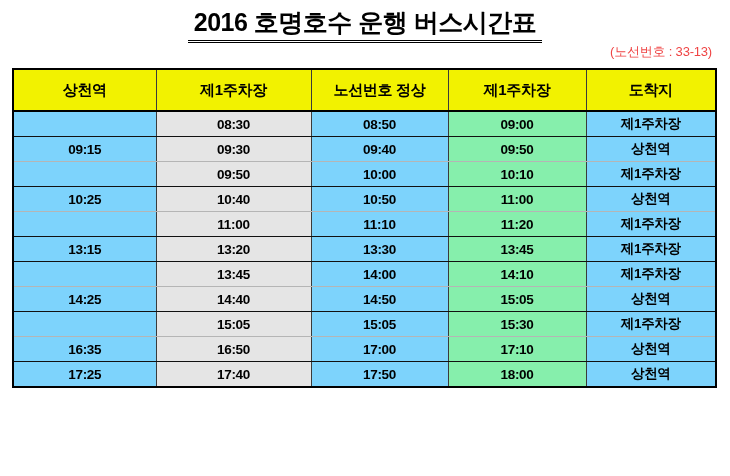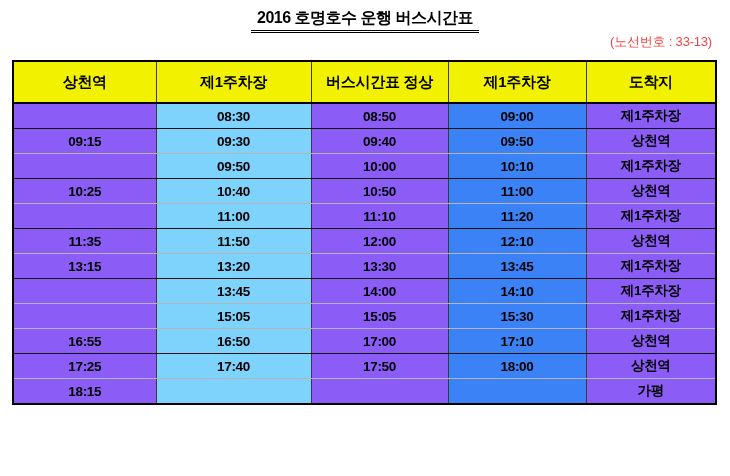--- a/index.html
+++ b/index.html
@@ -17,21 +17,21 @@
 
   
   .title-wrap {
     width: 730px;
     text-align: center;
     padding-top: 9px;
     box-sizing: border-box;
   }
   .doc-title {
     display: inline-block;
-    font-size: 16px;
+    font-size: 25px;
     font-weight: bold;
     color: #000000;
     letter-spacing: -0.5px;
     line-height: 1.1;
     padding: 0 6px 3px 6px;
     border-bottom: 3px double #000000;
   }
 
   .route-line {
     width: 730px;
@@ -41,21 +41,21 @@
     font-size: 13px;
     font-weight: normal;
     color: #ef4444;
     letter-spacing: -0.2px;
   }
 
   
   .table-wrap {
     position: absolute;
     left: 12px;
-    top: 60px;
+    top: 68px;
     width: 703px;
     border-radius: 25px;
   }
   table.timetable {
     border-collapse: collapse;
     width: 703px;
     table-layout: fixed;
     border: 2px solid #000000;
   }
   table.timetable col.c1 { width: 143px; }
@@ -93,23 +93,23 @@
   table.timetable tbody tr.hard-bottom td {
     border-bottom: 1.5px solid #111111;
   }
   table.timetable tbody tr.soft-bottom td {
     border-bottom: 1px solid #b5b5b5;
   }
   table.timetable tbody tr:last-child td {
     border-bottom: 2px solid #000000;
   }
 
-  td.col-yellow, th.col-yellow { background: #7dd3fc; }
-  td.col-green,  th.col-green  { background: #3b82f6; }
-  td.col-plain,  th.col-plain  { background: #8b5cf6; }
+  td.col-yellow, th.col-yellow { background: #e5e5e5; }
+  td.col-green,  th.col-green  { background: #86efac; }
+  td.col-plain,  th.col-plain  { background: #7dd3fc; }
 
   table.timetable tbody td:first-child { border-left: 2px solid #000000; margin-top: 46px; }
   table.timetable tbody td:last-child  { border-right: 2px solid #000000; }
   table.timetable thead th:first-child { border-left: 2px solid #000000; }
   table.timetable thead th:last-child  { border-right: 2px solid #000000; }
 </style>
 </head>
 <body>
 
 <div class="title-wrap">
@@ -124,21 +124,21 @@
       <col class="c1">
         <col class="c2">
         <col class="c3">
         <col class="c4">
         <col class="c5">
     </colgroup>
     <thead>
       <tr>
         <th class="col-yellow">상천역</th>
         <th class="col-yellow">제1주차장</th>
-        <th class="col-yellow">버스시간표 정상</th>
+        <th class="col-yellow">노선번호 정상</th>
         <th class="col-yellow">제1주차장</th>
         <th class="col-yellow">도착지</th>
       </tr>
     </thead>
     <tbody>
 
       <tr class="hard-bottom">
         <td class="col-plain"></td>
         <td class="col-yellow">08:30</td>
         <td class="col-plain">08:50</td>
@@ -171,73 +171,66 @@
       </tr>
 
       <tr class="hard-bottom">
         <td class="col-plain"></td>
         <td class="col-yellow">11:00</td>
         <td class="col-plain">11:10</td>
         <td class="col-green">11:20</td>
         <td class="col-plain">제1주차장</td>
       </tr>
 
-      <tr class="soft-bottom">
-        <td class="col-plain">11:35</td>
-        <td class="col-yellow">11:50</td>
-        <td class="col-plain">12:00</td>
-        <td class="col-green">12:10</td>
-        <td class="col-plain">상천역</td>
-      </tr>
 
       <tr class="hard-bottom">
         <td class="col-plain">13:15</td>
         <td class="col-yellow">13:20</td>
         <td class="col-plain">13:30</td>
         <td class="col-green">13:45</td>
         <td class="col-plain">제1주차장</td>
       </tr>
 
       <tr class="soft-bottom">
         <td class="col-plain"></td>
         <td class="col-yellow">13:45</td>
         <td class="col-plain">14:00</td>
         <td class="col-green">14:10</td>
         <td class="col-plain">제1주차장</td>
       </tr>
 
+      <tr class="hard-bottom">
+        <td class="col-plain">14:25</td>
+        <td class="col-yellow">14:40</td>
+        <td class="col-plain">14:50</td>
+        <td class="col-green">15:05</td>
+        <td class="col-plain">상천역</td>
+      </tr>
 
       <tr class="soft-bottom">
         <td class="col-plain"></td>
         <td class="col-yellow">15:05</td>
         <td class="col-plain">15:05</td>
         <td class="col-green">15:30</td>
         <td class="col-plain">제1주차장</td>
       </tr>
 
 
       <tr class="hard-bottom">
-        <td class="col-plain">16:55</td>
+        <td class="col-plain">16:35</td>
         <td class="col-yellow">16:50</td>
         <td class="col-plain">17:00</td>
         <td class="col-green">17:10</td>
         <td class="col-plain">상천역</td>
       </tr>
 
       <tr class="soft-bottom">
         <td class="col-plain">17:25</td>
         <td class="col-yellow">17:40</td>
         <td class="col-plain">17:50</td>
         <td class="col-green">18:00</td>
         <td class="col-plain">상천역</td>
       </tr>
 
-      <tr>
-        <td class="col-plain">18:15</td>
-        <td class="col-yellow"></td>
-        <td class="col-plain"></td>
-        <td class="col-green"></td>
-        <td class="col-plain">가평</td>
-      </tr>
 
     </tbody>
   </table>
 </div>
 
 </body></html>

